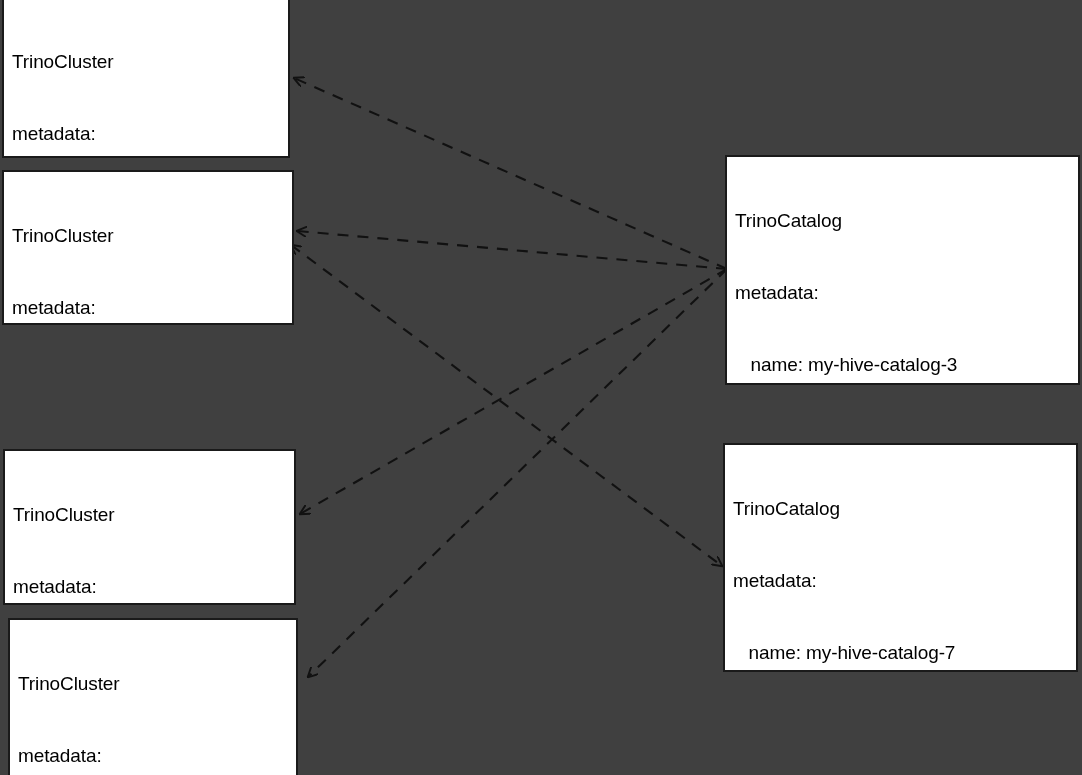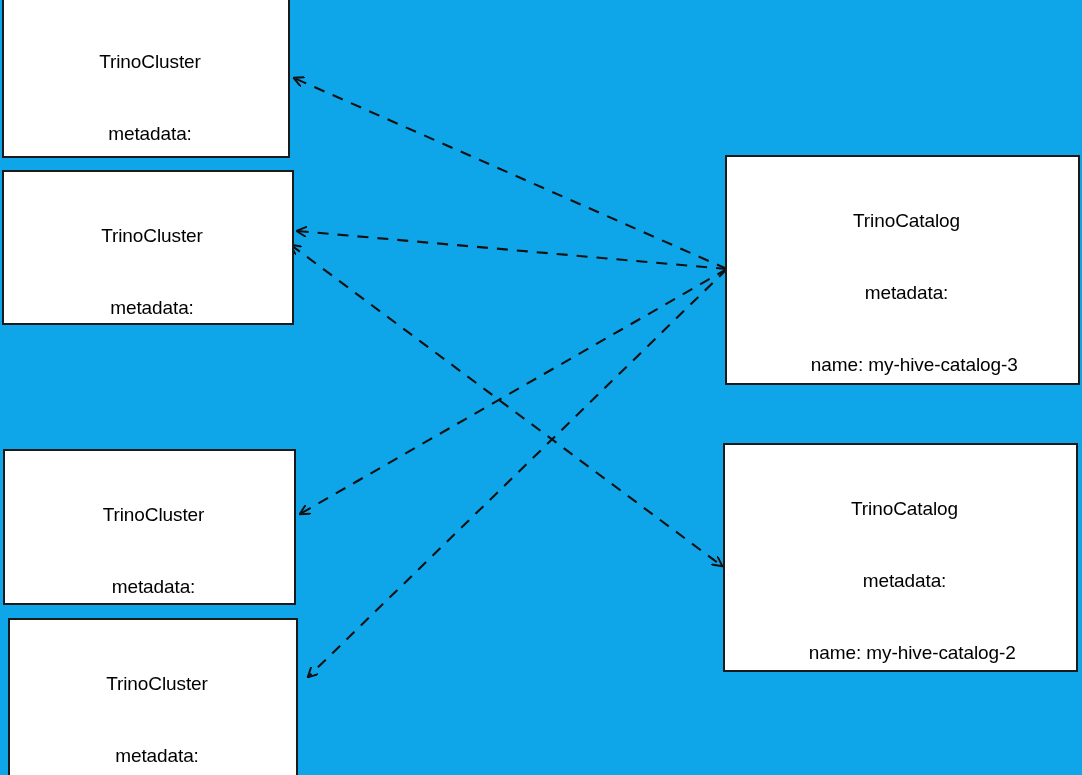--- a/index.html
+++ b/index.html
@@ -8,23 +8,22 @@
     padding: 0;
     background: #ffffff;
   }
   body {
     font-family: "Liberation Sans", sans-serif;
   }
   #canvas {
     position: relative;
     width: 1082px;
     height: 775px;
-    background: #0ea5e9;
+    background: #404040;
     overflow: hidden;
-    text-align: center;
   }
   .edges {
     position: absolute;
     left: 0;
     top: 0;
     width: 1082px;
     height: 775px;
     pointer-events: none;
   }
   .node {
@@ -119,19 +118,19 @@
     
     
     
     
     
   </div>
 
   <div class="node" id="node-catalog-hive-2">
     <span class="line">TrinoCatalog</span>
     <span class="line">metadata:</span>
-    <span class="line">   name: my-hive-catalog-2</span>
+    <span class="line">   name: my-hive-catalog-7</span>
     
     
     
   </div>
 
 </div>
 
 </body></html>

